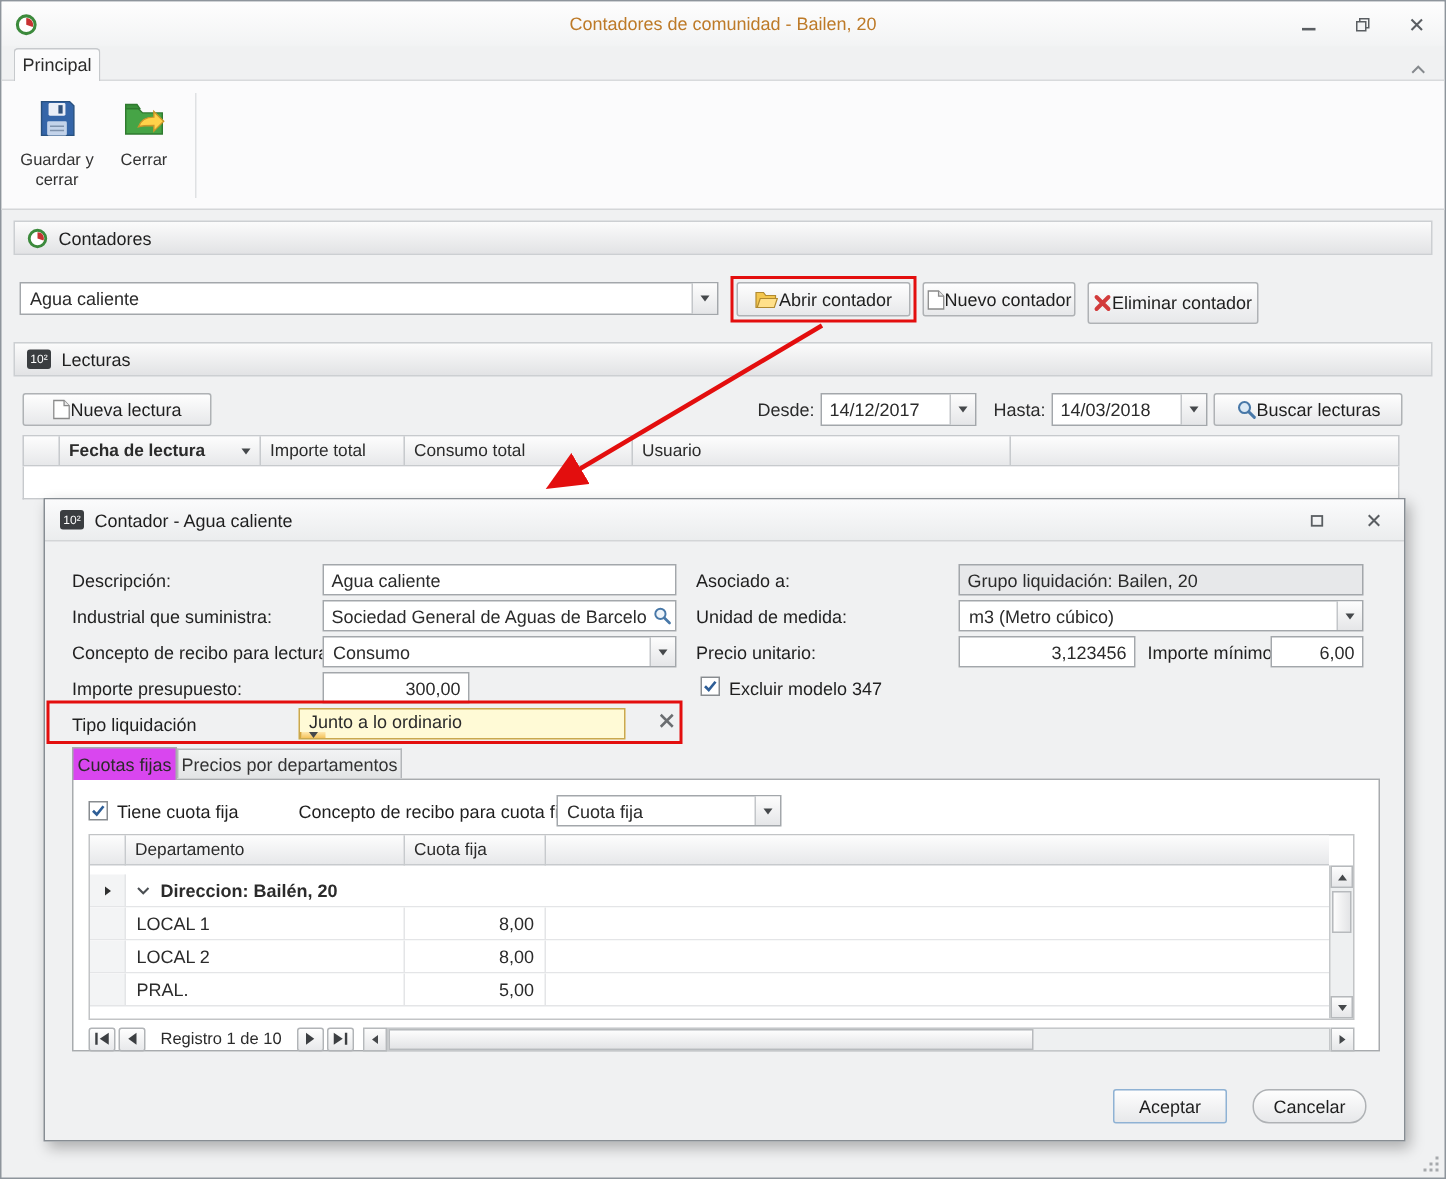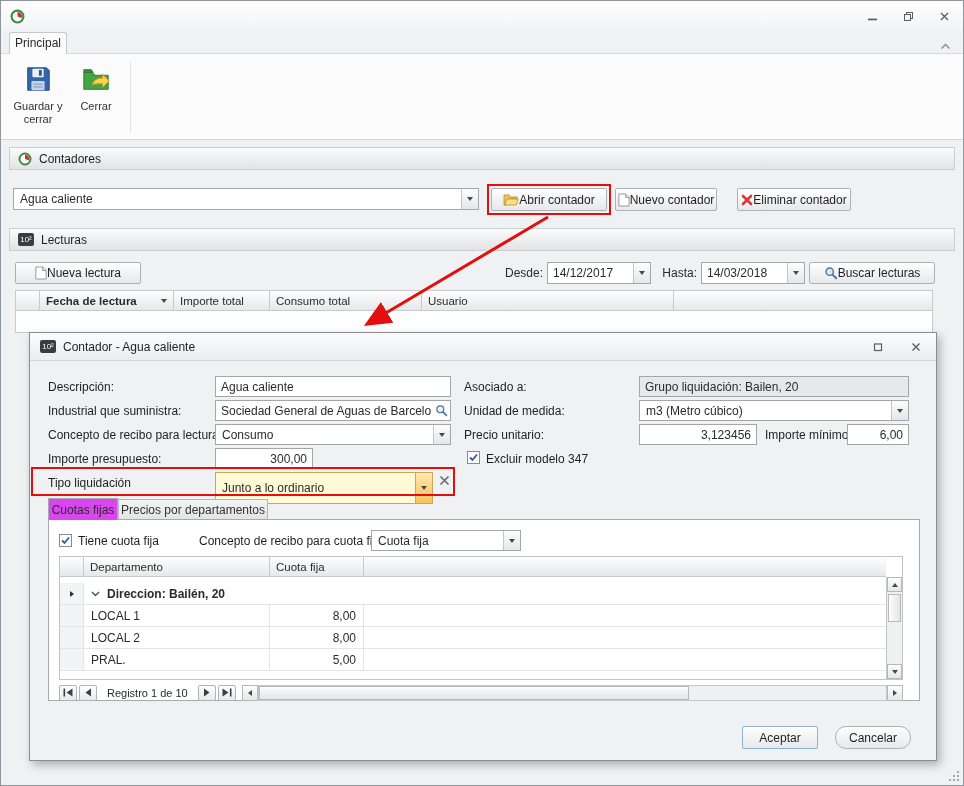--- a/index.html
+++ b/index.html
@@ -52,20 +52,21 @@
 
 <div id="app">
 
   <div class="titlebar">
     <span style="display:inline-flex;">
       <svg width="15" height="15" viewBox="0 0 16 16">
           <circle cx="8" cy="8" r="6.3" fill="#fff" stroke="#3c8a3c" stroke-width="2.2"></circle>
           <path d="M8 8L8 3.2A4.8 4.8 0 0 1 12.6 9.6Z" fill="#c83232"></path>
         </svg>
     </span>
+    <span class="title-text">Contadores de comunidad - Bailen, 20</span>
     <span class="winbtns">
       <span class="wbtn">
           <svg width="11" height="11">
             <rect x="1" y="7.6" width="9" height="1.7" fill="#5a5e62"></rect>
           </svg>
         </span>
       <span class="wbtn">
           <svg width="11" height="11">
             <rect x="3.5" y="1.5" width="6" height="6" fill="none" stroke="#5a5e62"></rect>
             <rect x="1.5" y="3.5" width="6" height="6" fill="#f3f4f5" stroke="#5a5e62"></rect>
@@ -145,21 +146,21 @@
   <button class="btn abs" style="left:614px;top:187px;width:102px;height:23px;">
     <span style="display:inline-flex;">
       <svg width="12" height="14" viewBox="0 0 14 16">
           <path d="M1 1h8l4 4v10H1z" fill="#fff" stroke="#8a8a8a"></path>
           <path d="M9 1v4h4" fill="#e8e8e8" stroke="#8a8a8a"></path>
         </svg>
     </span>
     <span>Nuevo contador</span>
   </button>
 
-  <button class="btn abs" style="left:724px;top:187px;width:114px;height:23px;margin-left:12px;">
+  <button class="btn abs" style="left:724px;top:187px;width:114px;height:28px;">
     <span style="display:inline-flex;">
       <svg width="12" height="12" viewBox="0 0 12 12">
           <path d="M2 2L10 10M10 2L2 10" stroke="#d23b3b" stroke-width="2.6" stroke-linecap="round"></path>
         </svg>
     </span>
     <span>Eliminar contador</span>
   </button>
 
   <div class="grouphdr" style="top:227px;">
     <span class="m-icon">10²</span>
@@ -287,21 +288,21 @@
       <span class="txt">300,00</span>
     </div>
     <span class="checkbox abs" style="left:437px;top:118px;">
       <svg width="11" height="11">
           <path d="M2 5.5L4.5 8L9 2.5" fill="none" stroke="#2e5e97" stroke-width="1.8"></path>
         </svg>
     </span>
     <span class="lbl" style="left:456px;top:115px;text-align:right;">Excluir modelo 347</span>
 
     <span class="lbl" style="left:18px;top:139px;">Tipo liquidación</span>
-    <div class="combo hl" style="left:185px;top:139px;width:218px;height:32px;">
+    <div class="combo hl" style="left:169px;top:139px;width:218px;height:21px;flex-direction:column;">
       <span class="val">Junto a lo ordinario</span>
       <span class="ddbtn">
           <span class="tri-d"></span>
         </span>
     </div>
     <span class="abs" style="left:409px;top:142px;cursor:pointer;">
       <svg width="11" height="11">
           <path d="M1.5 1.5L9.5 9.5M9.5 1.5L1.5 9.5" stroke="#6b6e71" stroke-width="1.7"></path>
         </svg>
     </span>

